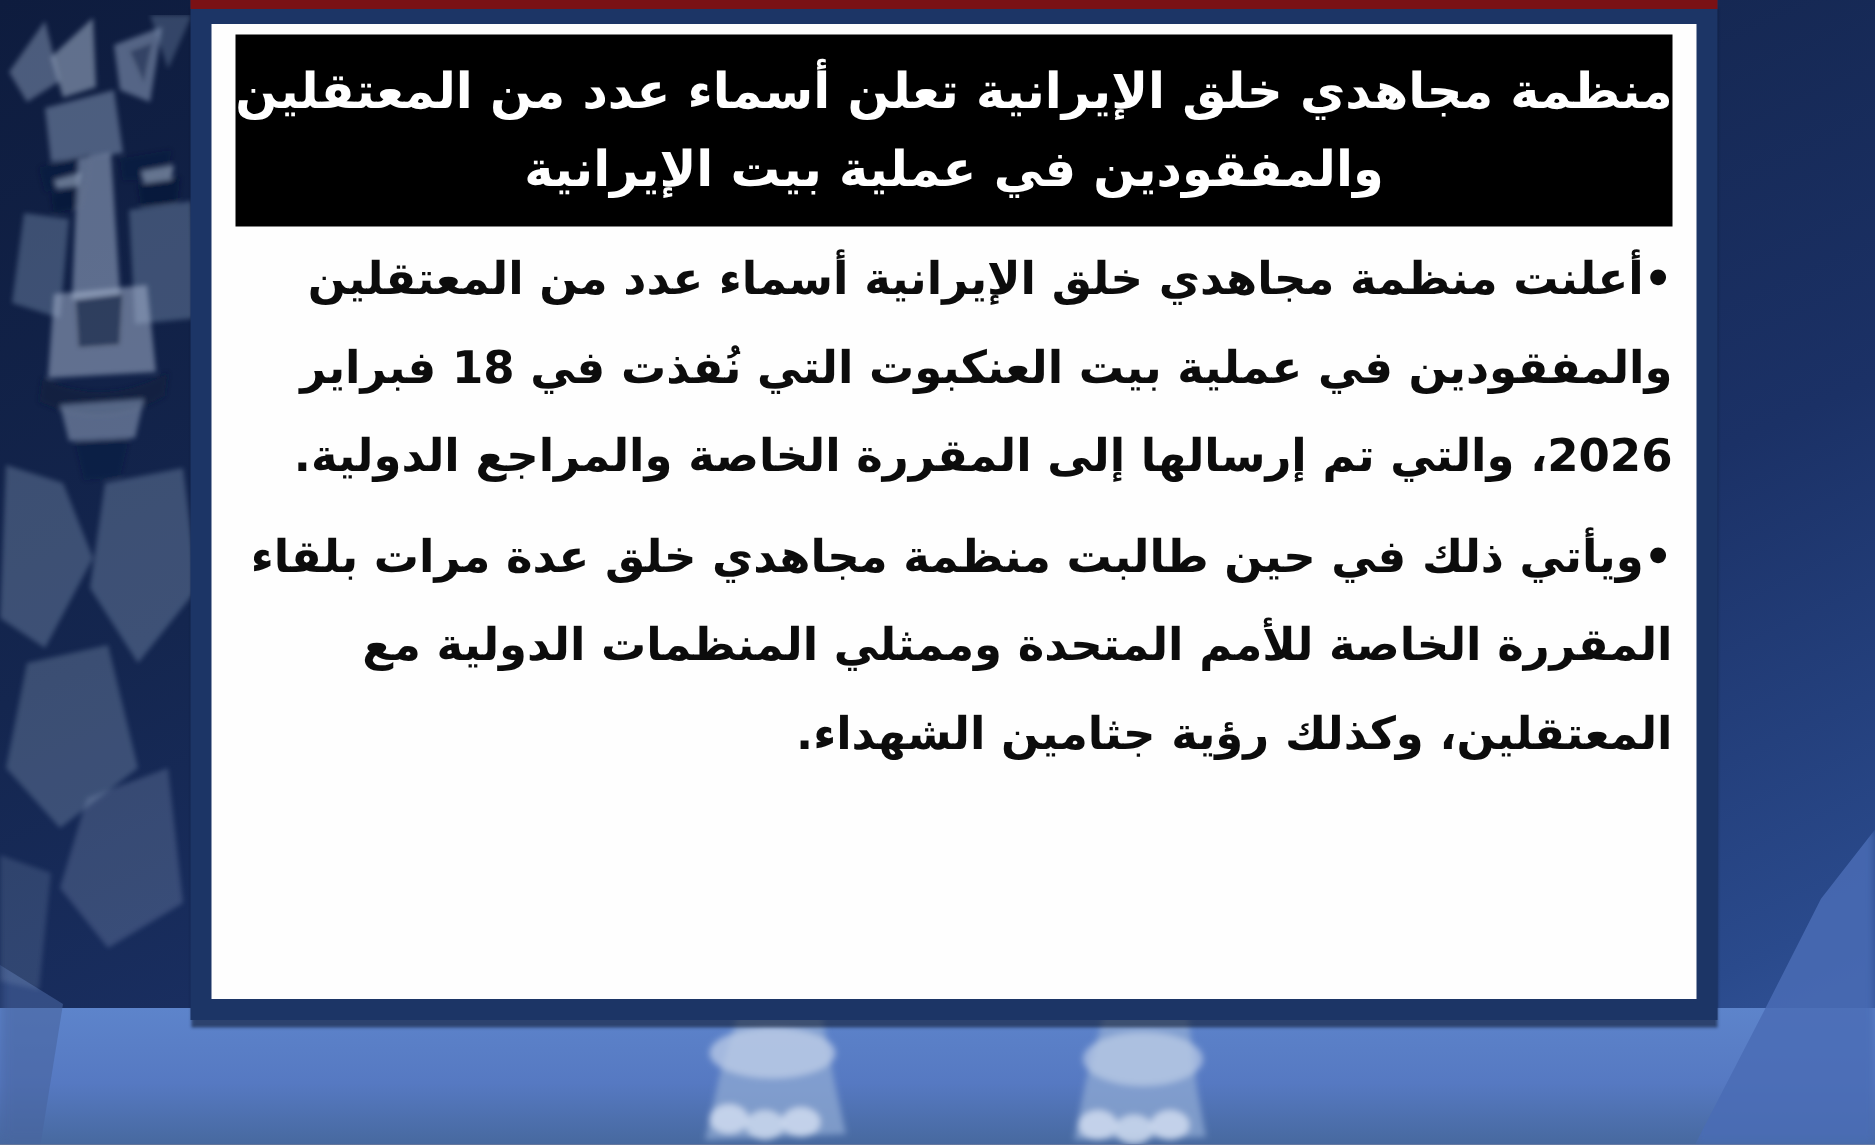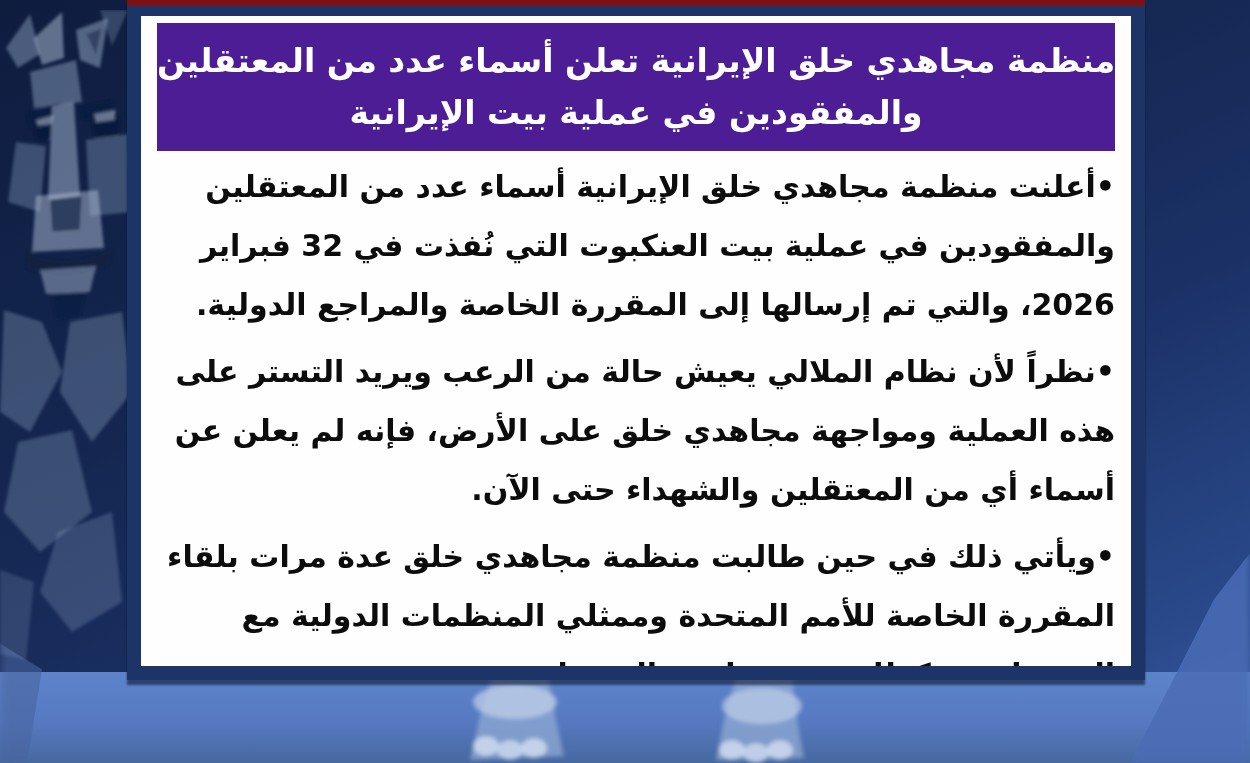--- a/index.html
+++ b/index.html
@@ -37,21 +37,21 @@
     box-sizing:border-box;
   }
   .card-top-red-strip{
     position:absolute;left:0;top:0;width:100%;height:6px;background:#7a1115;
   }
   .card-inner{
     position:absolute;left:14px;right:14px;top:16px;bottom:14px;
     background:#fefefe;overflow:hidden;
   }
   .banner{
-    margin:7px 16px 0 16px;height:128px;background:#4c1d95;
+    margin:7px 16px 0 16px;height:128px;background:#000000;
     display:flex;flex-direction:column;align-items:center;justify-content:center;
     color:#ffffff;font-weight:bold;font-size:33px;line-height:52px;
     text-align:left;
   }
   .banner .hline{white-space:nowrap;}
   .body-text{
     margin:6px 16px 0 16px;direction:rtl;text-align:right;
     color:#0c0c0c;font-weight:bold;font-size:30px;line-height:59px;
   }
   .body-text p{margin:0 0 8px 0;}
@@ -131,19 +131,18 @@
 <div class="card">
   <div class="card-top-red-strip"></div>
   <div class="card-inner">
 
     <div class="banner" dir="rtl">
       <div class="hline">منظمة مجاهدي خلق الإيرانية تعلن أسماء عدد من المعتقلين</div>
       <div class="hline">والمفقودين في عملية بيت الإيرانية</div>
     </div>
 
     <div class="body-text">
-      <p>•أعلنت منظمة مجاهدي خلق الإيرانية أسماء عدد من المعتقلين والمفقودين في عملية بيت العنكبوت التي نُفذت في 32 فبراير 2026، والتي تم إرسالها إلى المقررة الخاصة والمراجع الدولية.</p>
-      <p>•نظراً لأن نظام الملالي يعيش حالة من الرعب ويريد التستر على هذه العملية ومواجهة مجاهدي خلق على الأرض، فإنه لم يعلن عن أسماء أي من المعتقلين والشهداء حتى الآن.</p>
+      <p>•أعلنت منظمة مجاهدي خلق الإيرانية أسماء عدد من المعتقلين والمفقودين في عملية بيت العنكبوت التي نُفذت في 18 فبراير 2026، والتي تم إرسالها إلى المقررة الخاصة والمراجع الدولية.</p>
       <p>•ويأتي ذلك في حين طالبت منظمة مجاهدي خلق عدة مرات بلقاء المقررة الخاصة للأمم المتحدة وممثلي المنظمات الدولية مع المعتقلين، وكذلك رؤية جثامين الشهداء.</p>
     </div>
 
   </div>
 </div>
 
 </body></html>

